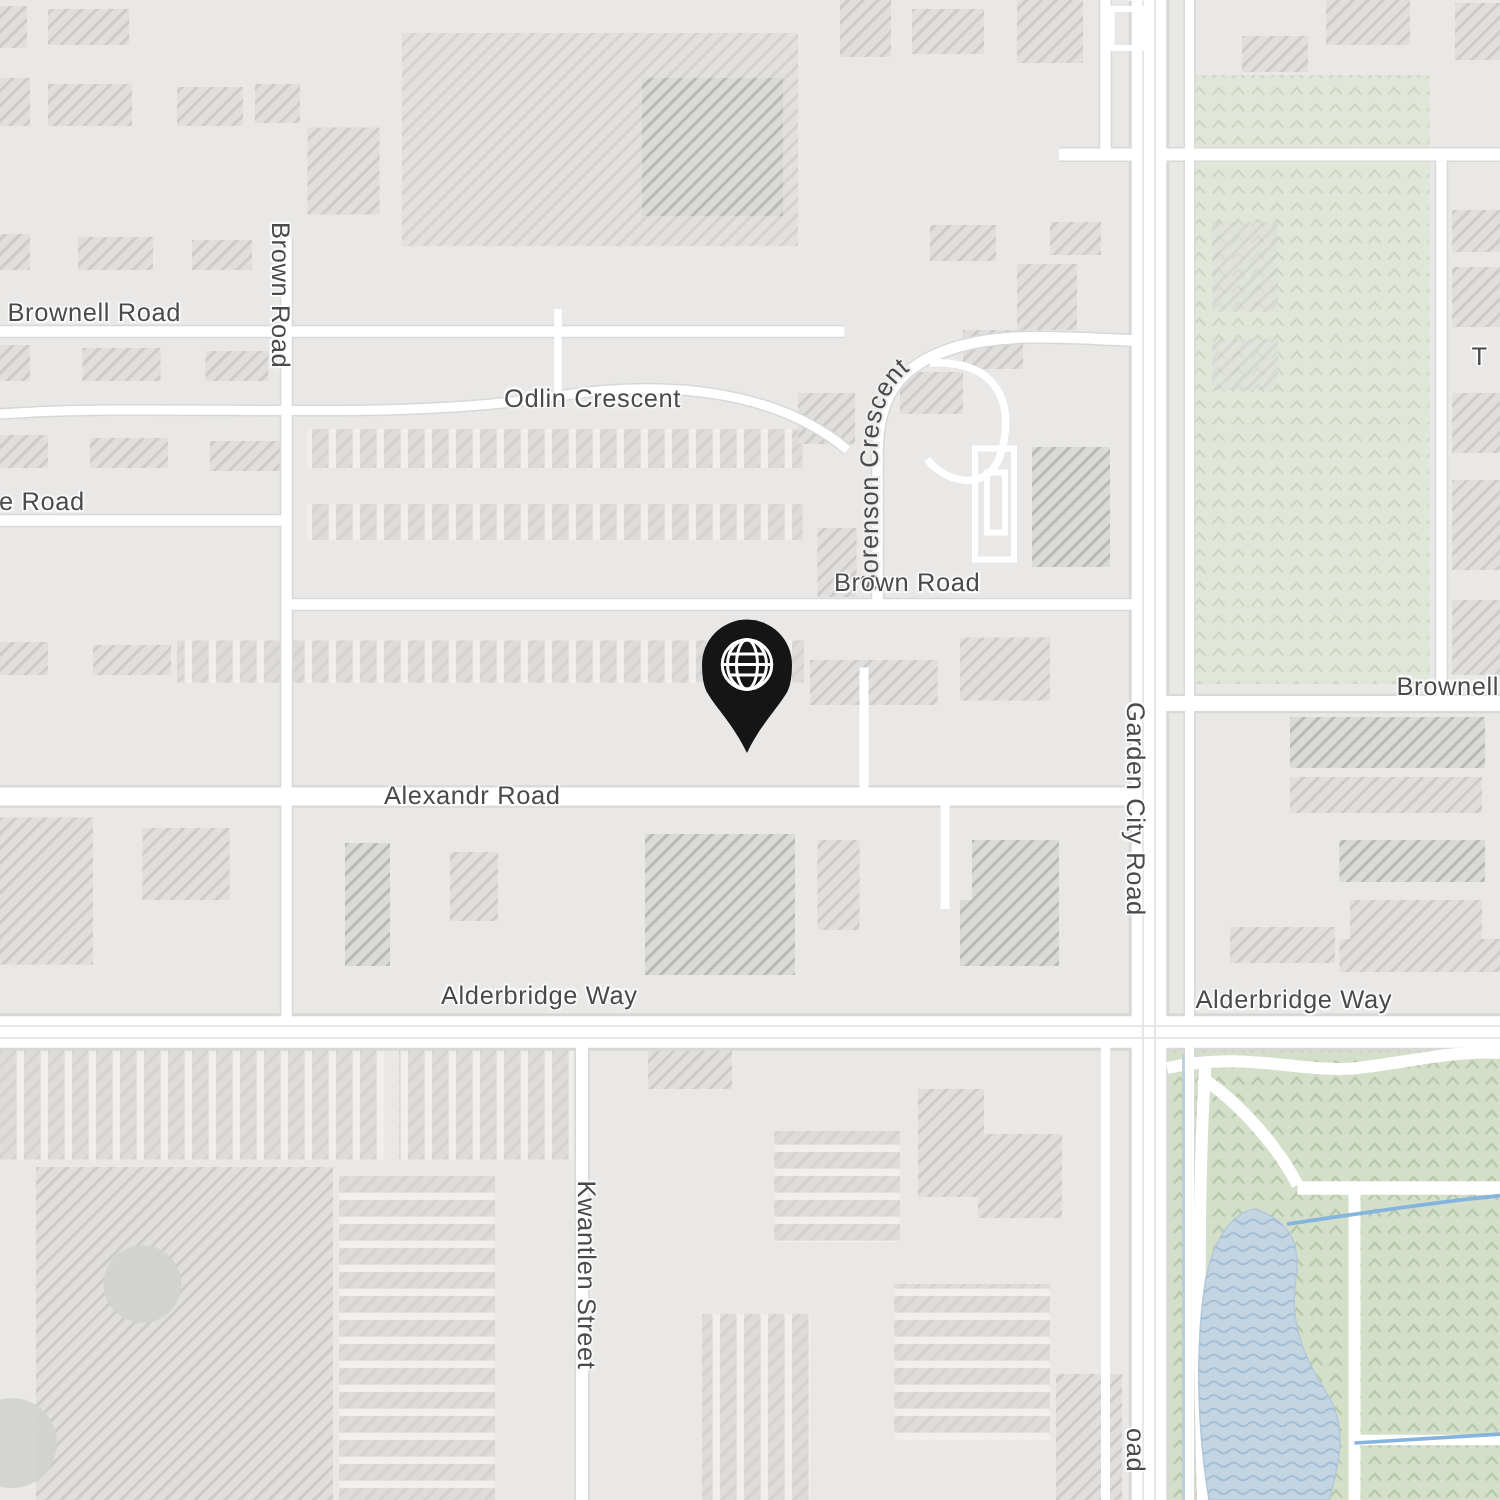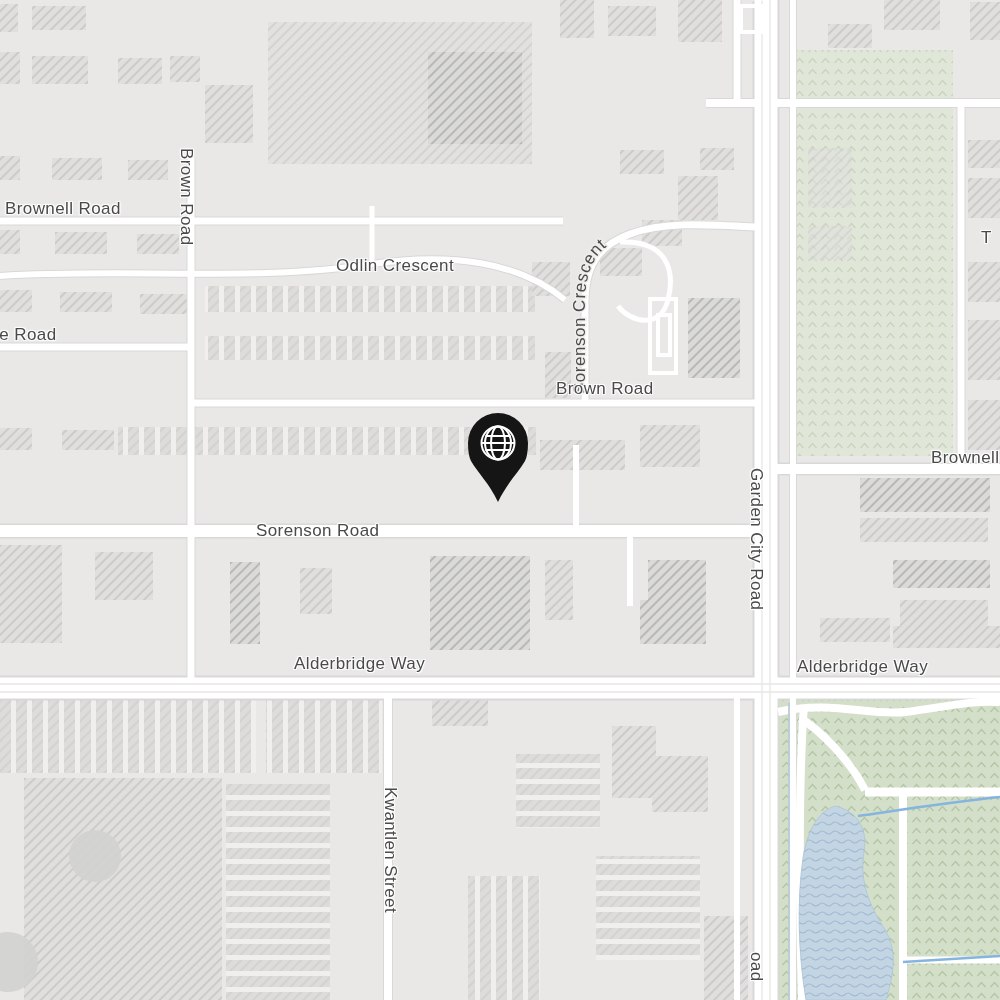--- a/index.html
+++ b/index.html
@@ -224,21 +224,21 @@
       <line x1="485.5" y1="450" x2="510.5" y2="450"></line>
     </g>
   </g>
 </svg>
 
   <div class="lbl" style="left:5px;top:199px;">Brownell Road</div>
   <div class="lbl vlbl" style="left:176px;top:148px;">Brown Road</div>
   <div class="lbl" style="left:-9px;top:325px;">lie Road</div>
   <div class="lbl" style="left:336px;top:256px;text-align:center;">Odlin Crescent</div>
   <div class="lbl" style="left:556px;top:379px;">Brown Road</div>
-  <div class="lbl" style="left:256px;top:521px;">Sorenson Road</div>
+  <div class="lbl" style="left:256px;top:521px;">Alexandr Road</div>
   <div class="lbl" style="left:931px;top:448px;">Brownell</div>
   <div class="lbl vlbl" style="left:746px;top:468px;">Garden City Road</div>
   <div class="lbl vlbl" style="left:748px;top:-9px;">d</div>
   <div class="lbl vlbl" style="left:746px;top:952px;">oad</div>
   <div class="lbl" style="left:294px;top:654px;">Alderbridge Way</div>
   <div class="lbl" style="left:797px;top:657px;">Alderbridge Way</div>
   <div class="lbl vlbl" style="left:380px;top:787px;">Kwantlen Street</div>
   <div class="lbl" style="left:981px;top:228px;">T</div>
 </div>
 

